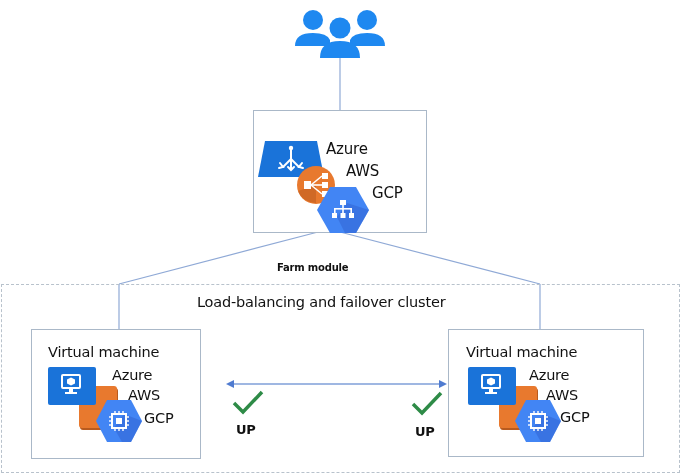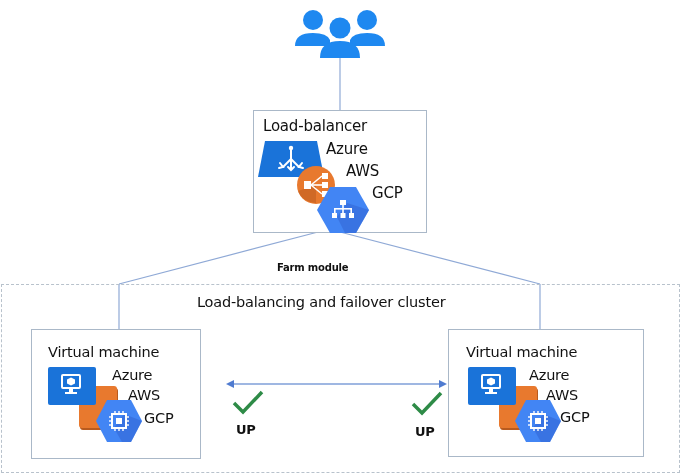--- a/index.html
+++ b/index.html
@@ -32,21 +32,20 @@
       <circle cx="47" cy="22" r="10.5"></circle>
       <path d="M27 52 Q27 35 47 35 Q67 35 67 52 Z"></path>
     </g>
     <g fill="#ffffff">
       <circle cx="47" cy="22" r="0"></circle>
     </g>
   </svg>
 </div>
 
 <div class="box" style="left:253px;top:110px;width:174px;height:123px;">
-  <div class="lbl" style="left:9px;top:6px;font-size:15px;">Load-balancer</div>
 
   <div class="abs" style="left:4px;top:30px;">
     <svg width="66" height="36" viewBox="0 0 66 36">
       <path d="M7 0 H59 L66 36 H0 Z" fill="#1a73d9"></path>
       <g stroke="#fff" stroke-width="2" fill="none" stroke-linecap="round">
         <line x1="33" y1="7" x2="33" y2="28"></line>
         <line x1="33" y1="18" x2="25" y2="26"></line>
         <line x1="33" y1="18" x2="41" y2="26"></line>
         <path d="M22 22 L25 26 L21 27"></path>
         <path d="M44 22 L41 26 L45 27"></path>

